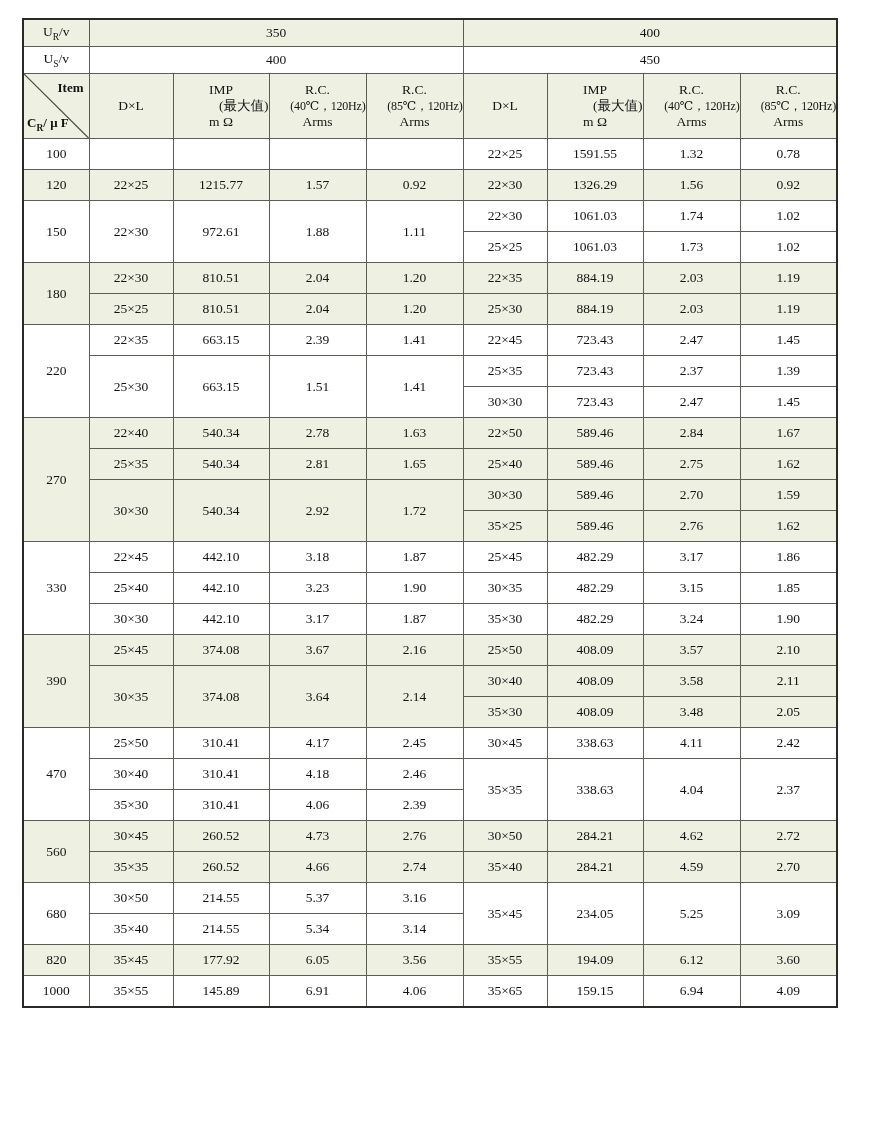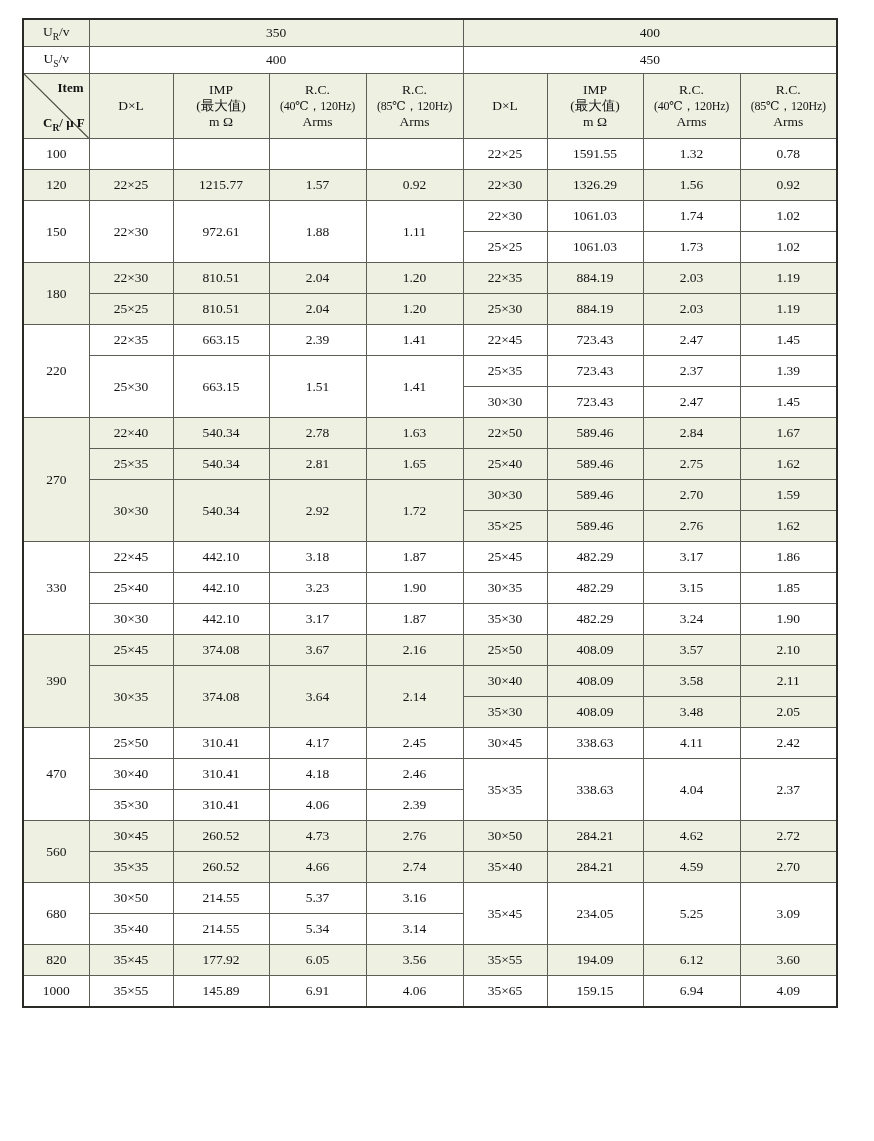--- a/index.html
+++ b/index.html
@@ -117,34 +117,34 @@
   .diag-item {
     position: absolute;
     top: 6px;
     right: 5px;
     font-weight: bold;
     font-size: 13px;
   }
   .diag-cr {
     position: absolute;
     bottom: 5px;
-    left: 19px;
+    left: 3px;
     font-weight: bold;
     font-size: 13px;
     white-space: nowrap;
   }
 
   .hdr-col {
     background: #eef0e2;
     height: 64px;
     line-height: 16px;
     font-size: 13px;
   }
   .hdr-col .l1 { display: block; }
-  .hdr-col .l2 { display: block; }
+  .hdr-col .l2 { display: block; text-align: right; }
   .hdr-col .l3 { display: block; }
   .nowrap { white-space: nowrap; }
   .tight { font-size: 12px; letter-spacing: -0.2px; }
 
   
   td.cap-cell {
     font-weight: bold;
     font-size: 15px;
   }
   td.data {

